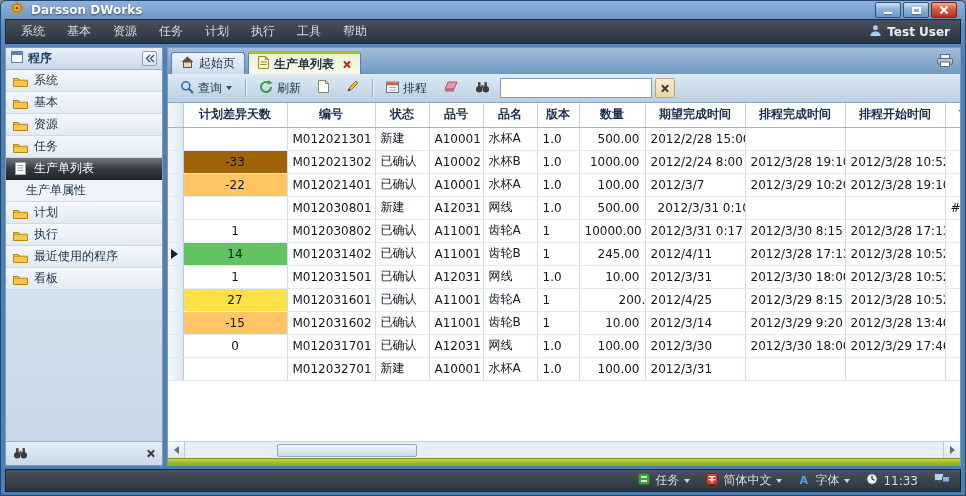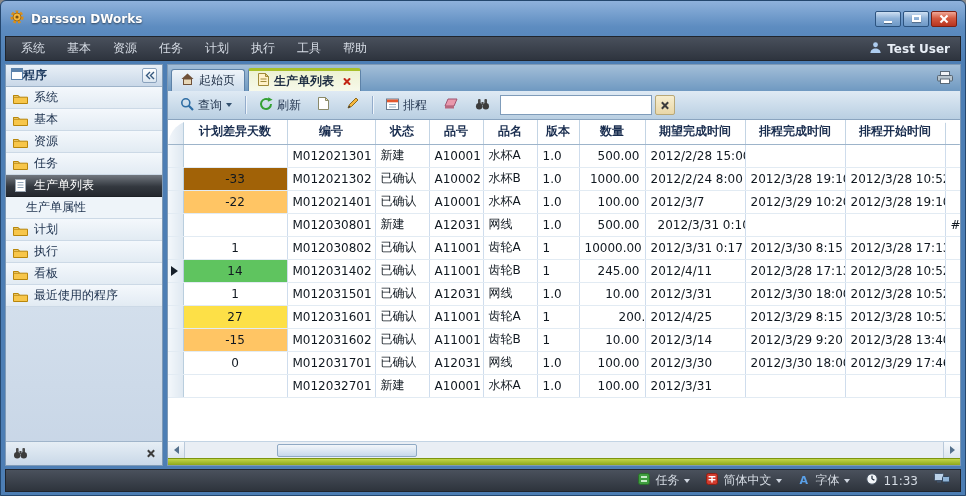--- a/index.html
+++ b/index.html
@@ -8,21 +8,21 @@
 
   .window{
     position:relative; width:966px; height:496px;
     background:linear-gradient(180deg,#8fb2dc 0,#5d8cc0 26px,#4d7eb4 60px,#4d7eb4);
     border:1px solid #24476e; border-radius:6px 6px 0 0;
     display:flex; flex-direction:column;
     padding:0 4px 3px; overflow:hidden;
   }
 
   
-  .titlebar{ height:35px; display:flex; align-items:center; gap:6px; padding:0 4px; }
+  .titlebar{ height:18px; display:flex; align-items:center; gap:6px; padding:0 4px; }
   .titlebar .title{ color:#fff; font-weight:bold; font-size:12px; text-shadow:0 1px 2px rgba(0,0,0,.55); }
   .tb-btns{ margin-left:auto; display:flex; gap:2px; }
   .tb-btn{ width:26px; height:16px; border:1px solid #2d5480; border-radius:2px;
     background:linear-gradient(#cfe0f2,#8fb2d8 45%,#6d98c6); display:flex; align-items:center; justify-content:center; cursor:pointer;}
   .tb-btn.close{ background:linear-gradient(#f0a898,#d45a40 45%,#b83420); border-color:#7e2012; }
   .glyph-min{ width:8px; height:2px; background:#fff; margin-top:6px; box-shadow:0 1px 0 rgba(0,0,0,.35);}
   .glyph-max{ width:9px; height:7px; border:2px solid #fff; box-shadow:0 1px 1px rgba(0,0,0,.3);}
   .glyph-close{ position:relative; width:10px; height:10px;}
   .glyph-close::before,.glyph-close::after{ content:""; position:absolute; left:4px; top:0; width:2px; height:10px; background:#fff; }
   .glyph-close::before{ transform:rotate(45deg);} .glyph-close::after{ transform:rotate(-45deg);}
@@ -32,21 +32,21 @@
     display:flex; align-items:center; padding:0 4px; }
   .menu-item{ padding:0 11px; font-size:12px; color:#d7dde6; line-height:23px; cursor:default;}
   .menu-user{ margin-left:auto; display:flex; align-items:center; gap:5px; font-size:12px; color:#e8eef6; font-weight:bold; padding-right:6px;}
 
   
   .body{ flex:1; display:flex; min-height:0; padding:3px 0; }
 
   
   .sidebar{ width:158px; border:1px solid #7f9ab6; background:linear-gradient(#f1f5fa,#d3dfec 60%,#c7d5e6);
     display:flex; flex-direction:column; }
-  .side-header{ height:22px; flex:0 0 22px; display:flex; align-items:center; padding:0 5px;
+  .side-header{ height:22px; flex:0 0 22px; display:flex; align-items:center; gap:5px; padding:0 5px;
     background:linear-gradient(#e9f0f7,#c9d8e8); border-bottom:1px solid #9fb4ca; font-size:12px; font-weight:bold; color:#1d3a5f;}
   .collapse-btn{ margin-left:auto; width:15px; height:15px; border:1px solid #8aa2bd; border-radius:2px;
     background:linear-gradient(#fff,#dbe6f0); display:flex; align-items:center; justify-content:center; cursor:pointer;}
   .side-items{ flex:1; overflow:hidden; }
   .side-item{ height:22px; display:flex; align-items:center; gap:6px; padding:0 7px;
     font-size:12px; color:#203450; border-bottom:1px solid #ccd9e6; cursor:pointer;
     background:linear-gradient(#f4f8fc,#e2ebf3);}
   .side-item .icon{ width:15px; display:flex; justify-content:center; }
   .side-item.selected{ background:linear-gradient(#71777f,#33383f 55%,#24282e); color:#fff; border-bottom-color:#1d2126;}
   .side-item.sub{ padding-left:20px; background:#eef4f9; }
@@ -77,21 +77,21 @@
   .caret{ width:0; height:0; border-left:3.5px solid transparent; border-right:3.5px solid transparent; border-top:4px solid #32506e;}
   .search-input{ height:20px; width:152px; border:1px solid #7f9cba; font-size:12px; padding:0 5px;
     font-family:"DejaVu Sans","Liberation Sans",sans-serif;}
   .clear-btn{ width:20px; height:20px; border:1px solid #b8a878; border-radius:2px;
     background:linear-gradient(#f7eecf,#e9d7a8); display:flex; align-items:center; justify-content:center; cursor:pointer;}
   .x-dark{ position:relative; width:9px; height:9px;}
   .x-dark::before,.x-dark::after{ content:""; position:absolute; left:3.5px; top:0; width:2px; height:9px; background:#3c3c3c;}
   .x-dark::before{ transform:rotate(45deg);} .x-dark::after{ transform:rotate(-45deg);}
 
   
-  .grid-area{ flex:1; overflow:hidden; background:#fff;border-radius:26px; }
+  .grid-area{ flex:1; overflow:hidden; background:#fff; }
   table.grid{ border-collapse:collapse; table-layout:fixed; width:817px; font-size:12px; }
   .grid th{ height:24px; font-weight:bold; color:#182c4e; background:#fff;
     border-right:1px solid #c3d4e4; border-bottom:1px solid #9db4ca; text-align:center;
     white-space:nowrap; overflow:hidden; padding:0 3px;}
   .grid td{ height:23px; border-right:1px solid #cfdded; border-bottom:1px solid #e2ebf3;
     white-space:nowrap; overflow:hidden; padding:0 5px; color:#101820;}
   .grid .rowhdr{ width:15px; padding:0; background:linear-gradient(90deg,#f3f7fb,#dfe8f1);
     border-right:1px solid #b9cede; position:relative;}
   .row-arrow{ position:absolute; left:3px; top:6px; width:0; height:0;
     border-top:5px solid transparent; border-bottom:5px solid transparent; border-left:7px solid #17202a;}
@@ -248,30 +248,30 @@
             </span>
             <span>执行</span>
           </div>
           <div class="side-item">
             <span class="icon">
               <svg width="15" height="12">
                 <path d="M0.5 3.5h4.6l1.3 1.7h8.1v6.3h-14z" fill="#f7c64a" stroke="#b8860b"></path>
                 <path d="M0.5 3.5h4.6l1.3 1.7h-5.9z" fill="#fbe08a" stroke="#b8860b"></path>
               </svg>
             </span>
+            <span>最近使用的程序</span>
+          </div>
+          <div class="side-item">
+            <span class="icon">
+              <svg width="15" height="12">
+                <path d="M0.5 3.5h4.6l1.3 1.7h8.1v6.3h-14z" fill="#f7c64a" stroke="#b8860b"></path>
+                <path d="M0.5 3.5h4.6l1.3 1.7h-5.9z" fill="#fbe08a" stroke="#b8860b"></path>
+              </svg>
+            </span>
             <span>看板</span>
-          </div>
-          <div class="side-item">
-            <span class="icon">
-              <svg width="15" height="12">
-                <path d="M0.5 3.5h4.6l1.3 1.7h8.1v6.3h-14z" fill="#f7c64a" stroke="#b8860b"></path>
-                <path d="M0.5 3.5h4.6l1.3 1.7h-5.9z" fill="#fbe08a" stroke="#b8860b"></path>
-              </svg>
-            </span>
-            <span>最近使用的程序</span>
           </div>
         </div>
       <div class="side-search">
         <span>
           <svg width="15" height="12">
               <rect x="3" y="1" width="2.6" height="6" rx="1" fill="#4a4a4a"></rect>
               <rect x="9.4" y="1" width="2.6" height="6" rx="1" fill="#4a4a4a"></rect>
               <circle cx="4.2" cy="8.2" r="3.2" fill="#3c3c3c"></circle>
               <circle cx="10.8" cy="8.2" r="3.2" fill="#3c3c3c"></circle>
               <rect x="6.5" y="4" width="2" height="3" fill="#4a4a4a"></rect>

